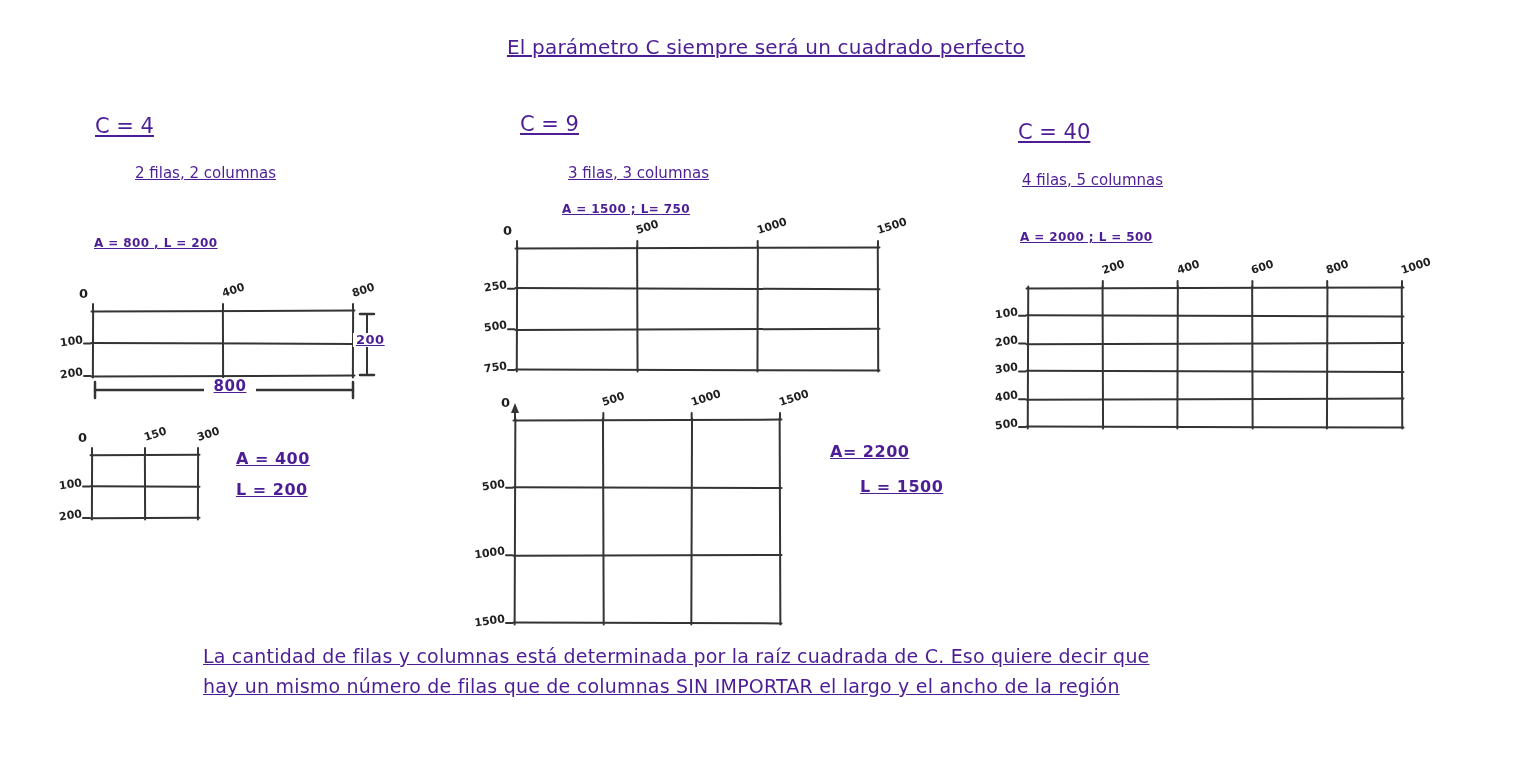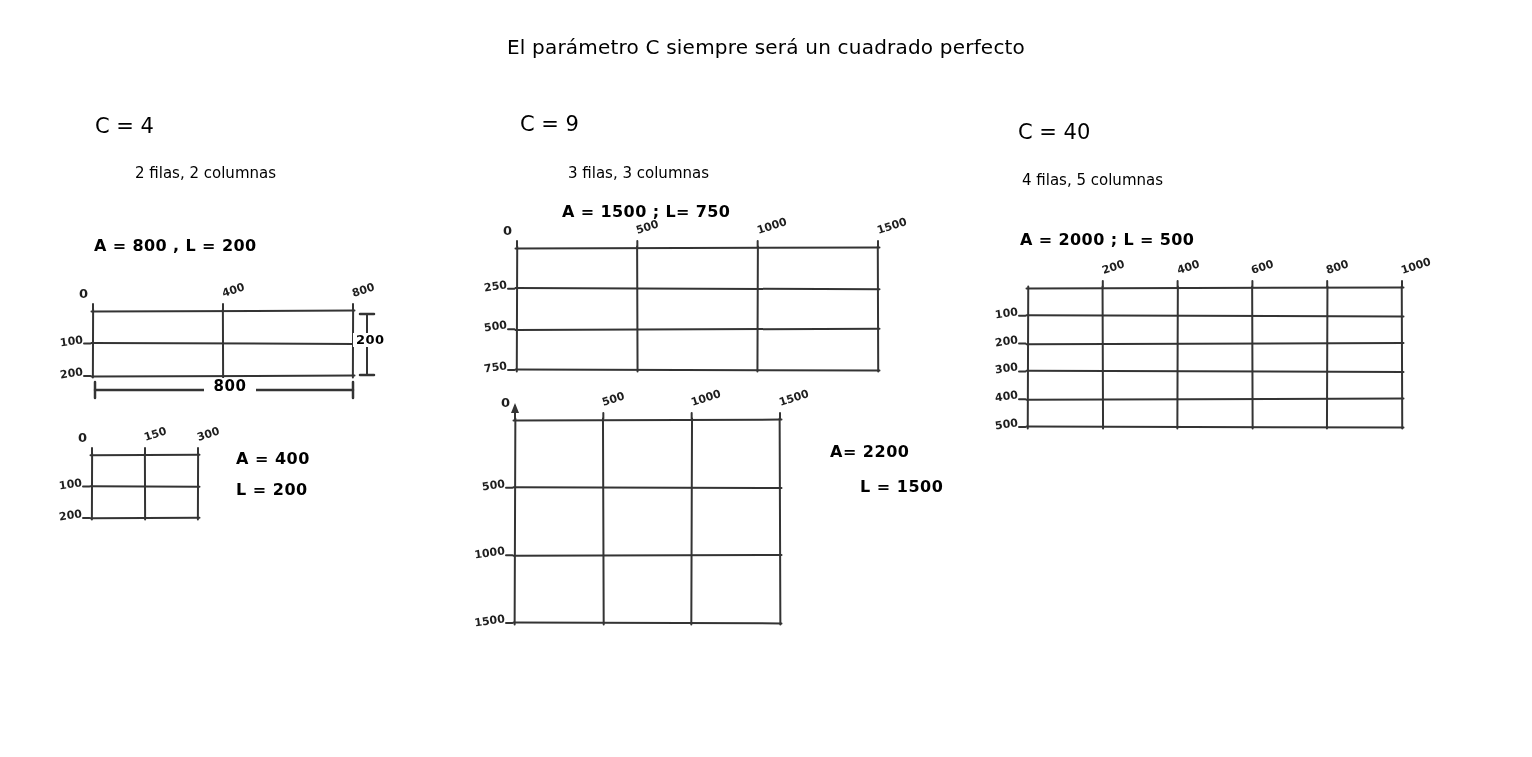--- a/index.html
+++ b/index.html
@@ -4,25 +4,25 @@
 <style>
   html,body{margin:0;padding:0;background:#fff;}
   .canvas{
     position:relative;
     width:1532px;height:757px;
     background:#ffffff;
     font-family:"DejaVu Sans",sans-serif;
     overflow:hidden;
   }
   #grids-svg{position:absolute;left:0;top:0;}
-  .t{position:absolute;color:#000000;white-space:nowrap;line-height:1.1;}
+  .t{position:absolute;color:#4c1d95;white-space:nowrap;line-height:1.1;text-decoration:underline;}
   .title{left:0;right:0;top:36px;text-align:center;font-size:20px;letter-spacing:.2px;}
   .c-label{font-size:21px;}
   .dims-label{font-size:15px;}
-  .params-label{font-size:16px;font-weight:bold;letter-spacing:.4px;}
+  .params-label{font-size:12px;font-weight:bold;letter-spacing:.4px;}
   .side-ann{font-size:16px;font-weight:bold;letter-spacing:.5px;}
   .footer-line{font-size:19px;letter-spacing:.2px;}
   .tick{
     position:absolute;color:#1e1e1e;font-size:11px;font-weight:bold;
     white-space:nowrap;line-height:1;
   }
   .x-tick{transform:rotate(-18deg);transform-origin:left bottom;}
   .x-tick.zero{transform:none;font-size:13px;}
   .y-tick{width:40px;text-align:right;transform:rotate(-8deg);}
   .dim-label{
@@ -184,14 +184,16 @@
   <div class="t side-ann" style="left:830px;top:443px">A= 2200</div>
   <div class="t side-ann" style="left:860px;top:478px">L = 1500</div>
 
   <div class="t c-label" style="left:1018px;top:121px">C = 40</div>
   <div class="t dims-label" style="left:1022px;top:172px">4 filas, 5 columnas</div>
   <div class="t params-label" style="left:1020px;top:231px">A = 2000   ;   L = 500</div>
 
   <div class="t dim-label" id="dim-bottom" style="left: 204px; top: 378px; width: 46px; text-align: center;">800</div>
   <div class="t dim-label" id="dim-right" style="left: 353px; top: 333px;">200</div>
 
+  <div class="t footer-line" style="left:203px;top:646px">La cantidad de filas y columnas está determinada por la raíz cuadrada de C. Eso quiere decir que</div>
+  <div class="t footer-line" style="left:203px;top:676px">hay un mismo número de filas que de columnas SIN IMPORTAR el largo y el ancho de la región</div>
 
 </div>
 
 </body></html>

